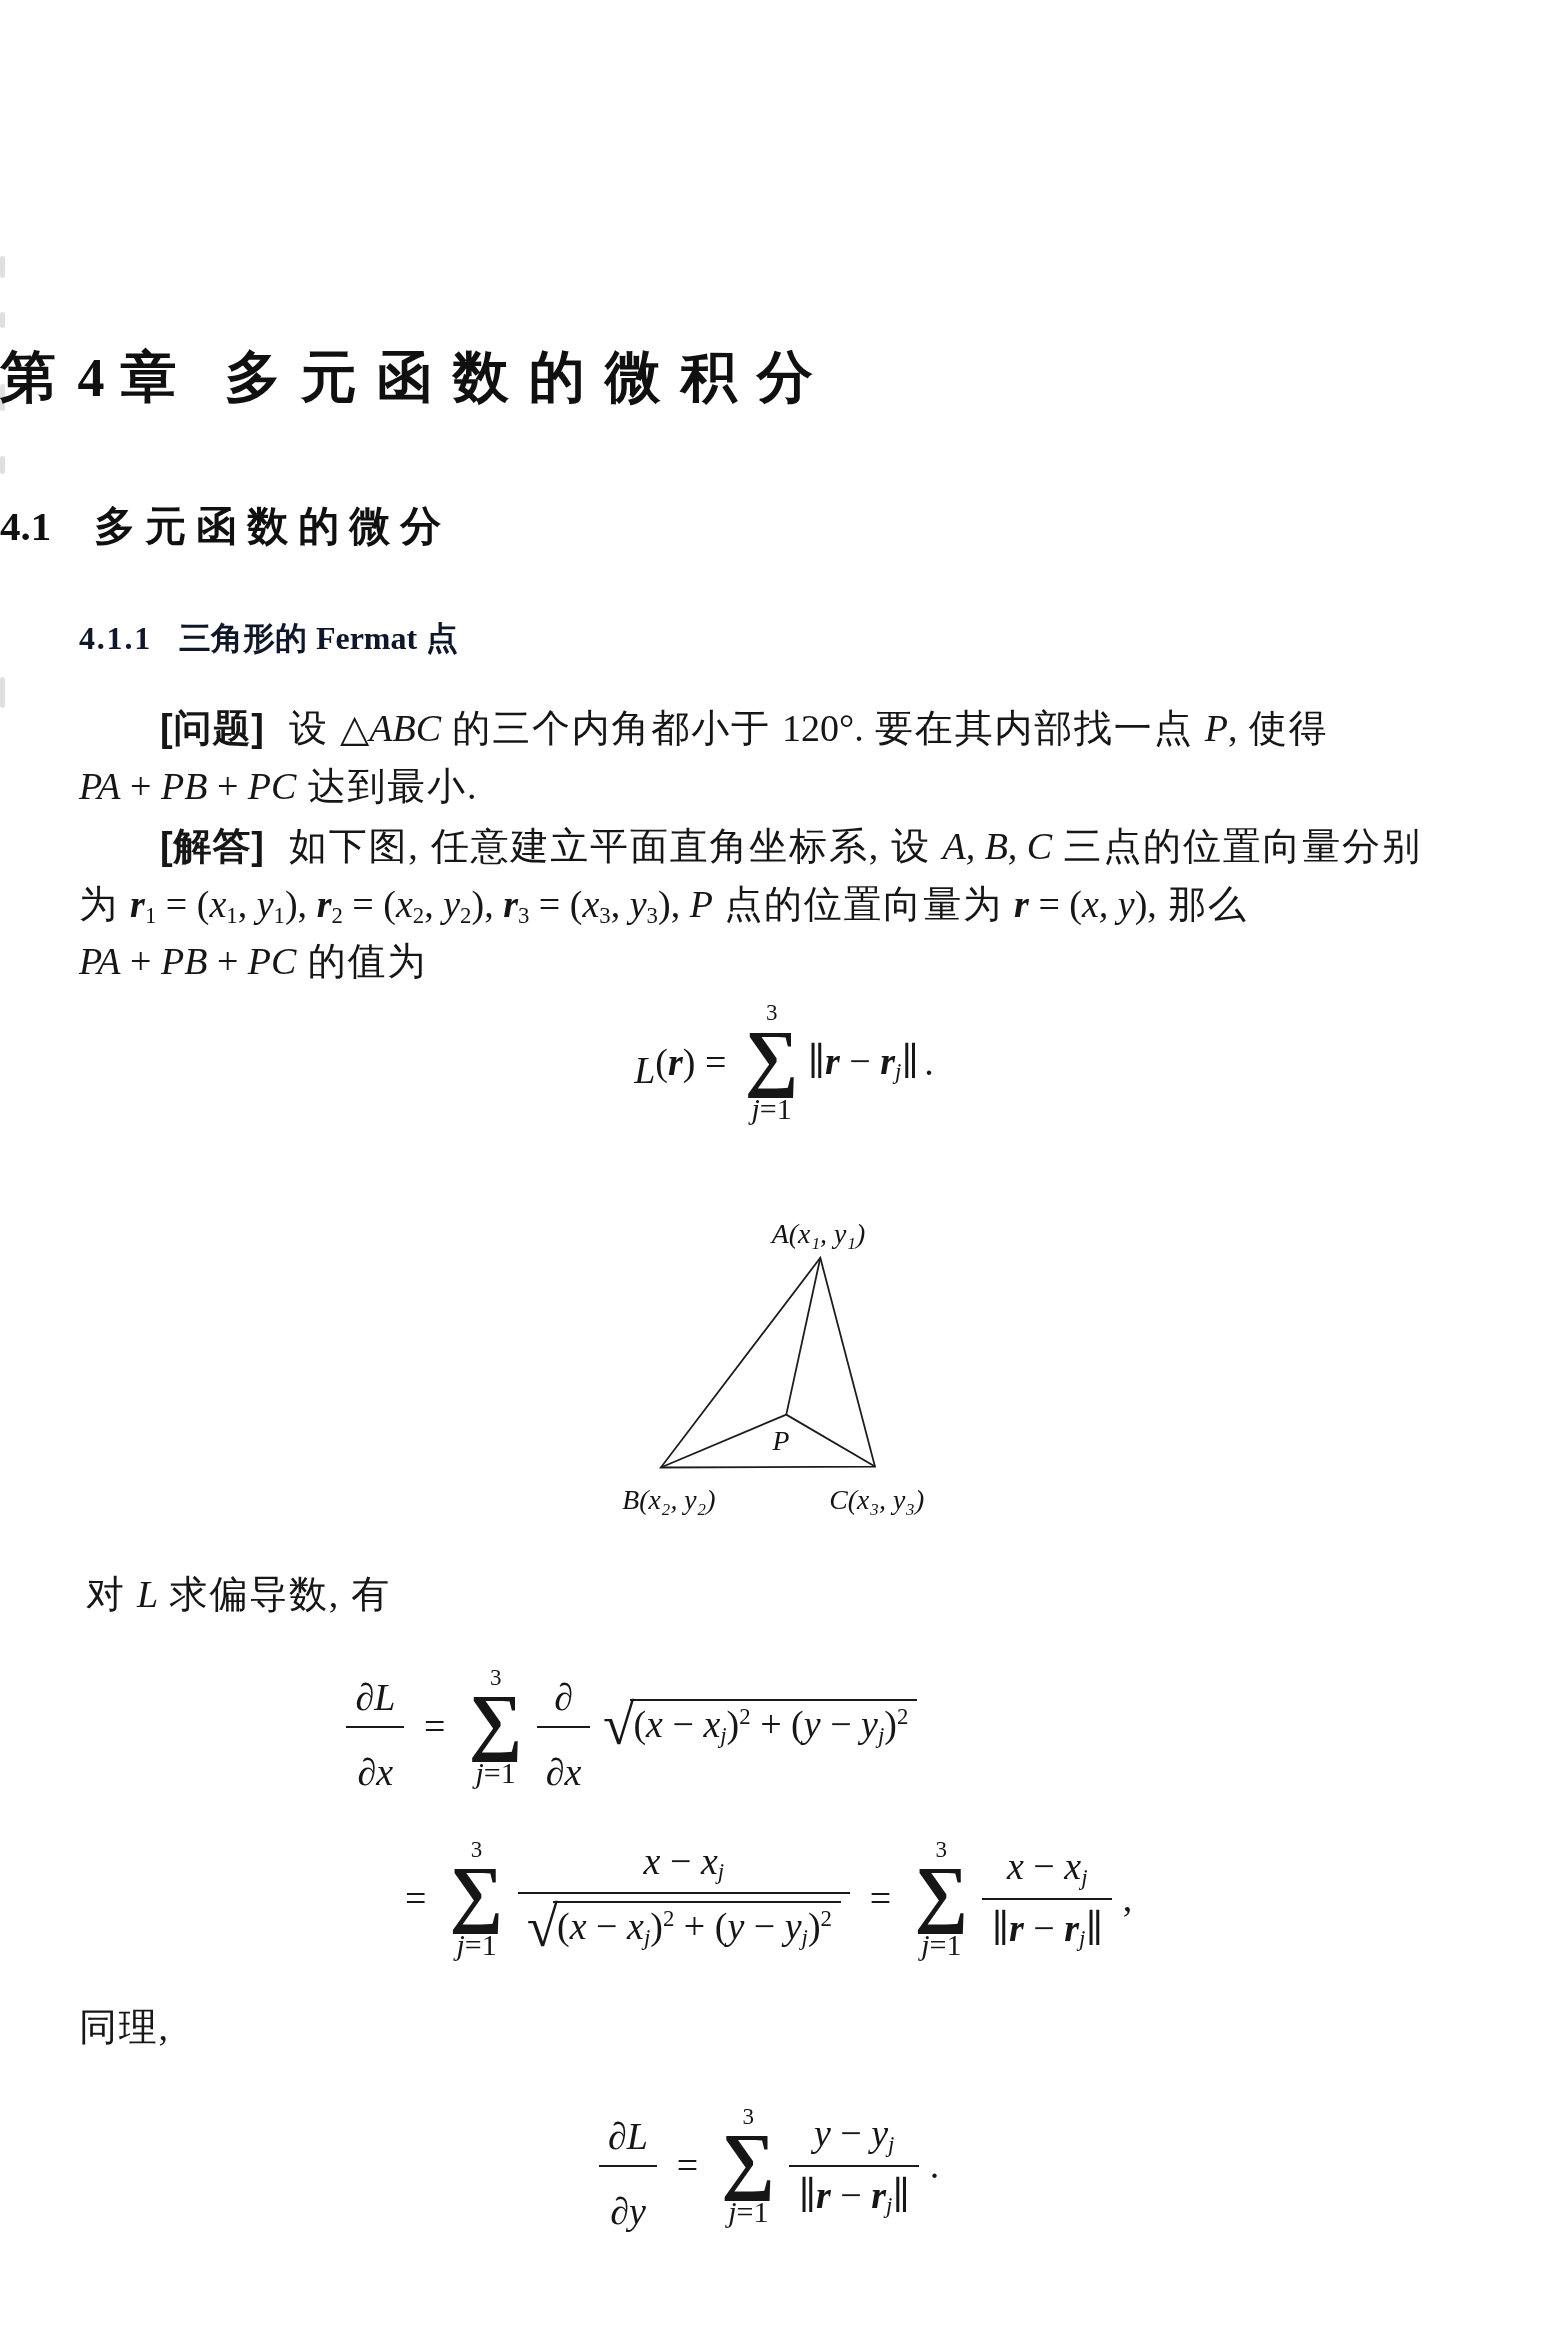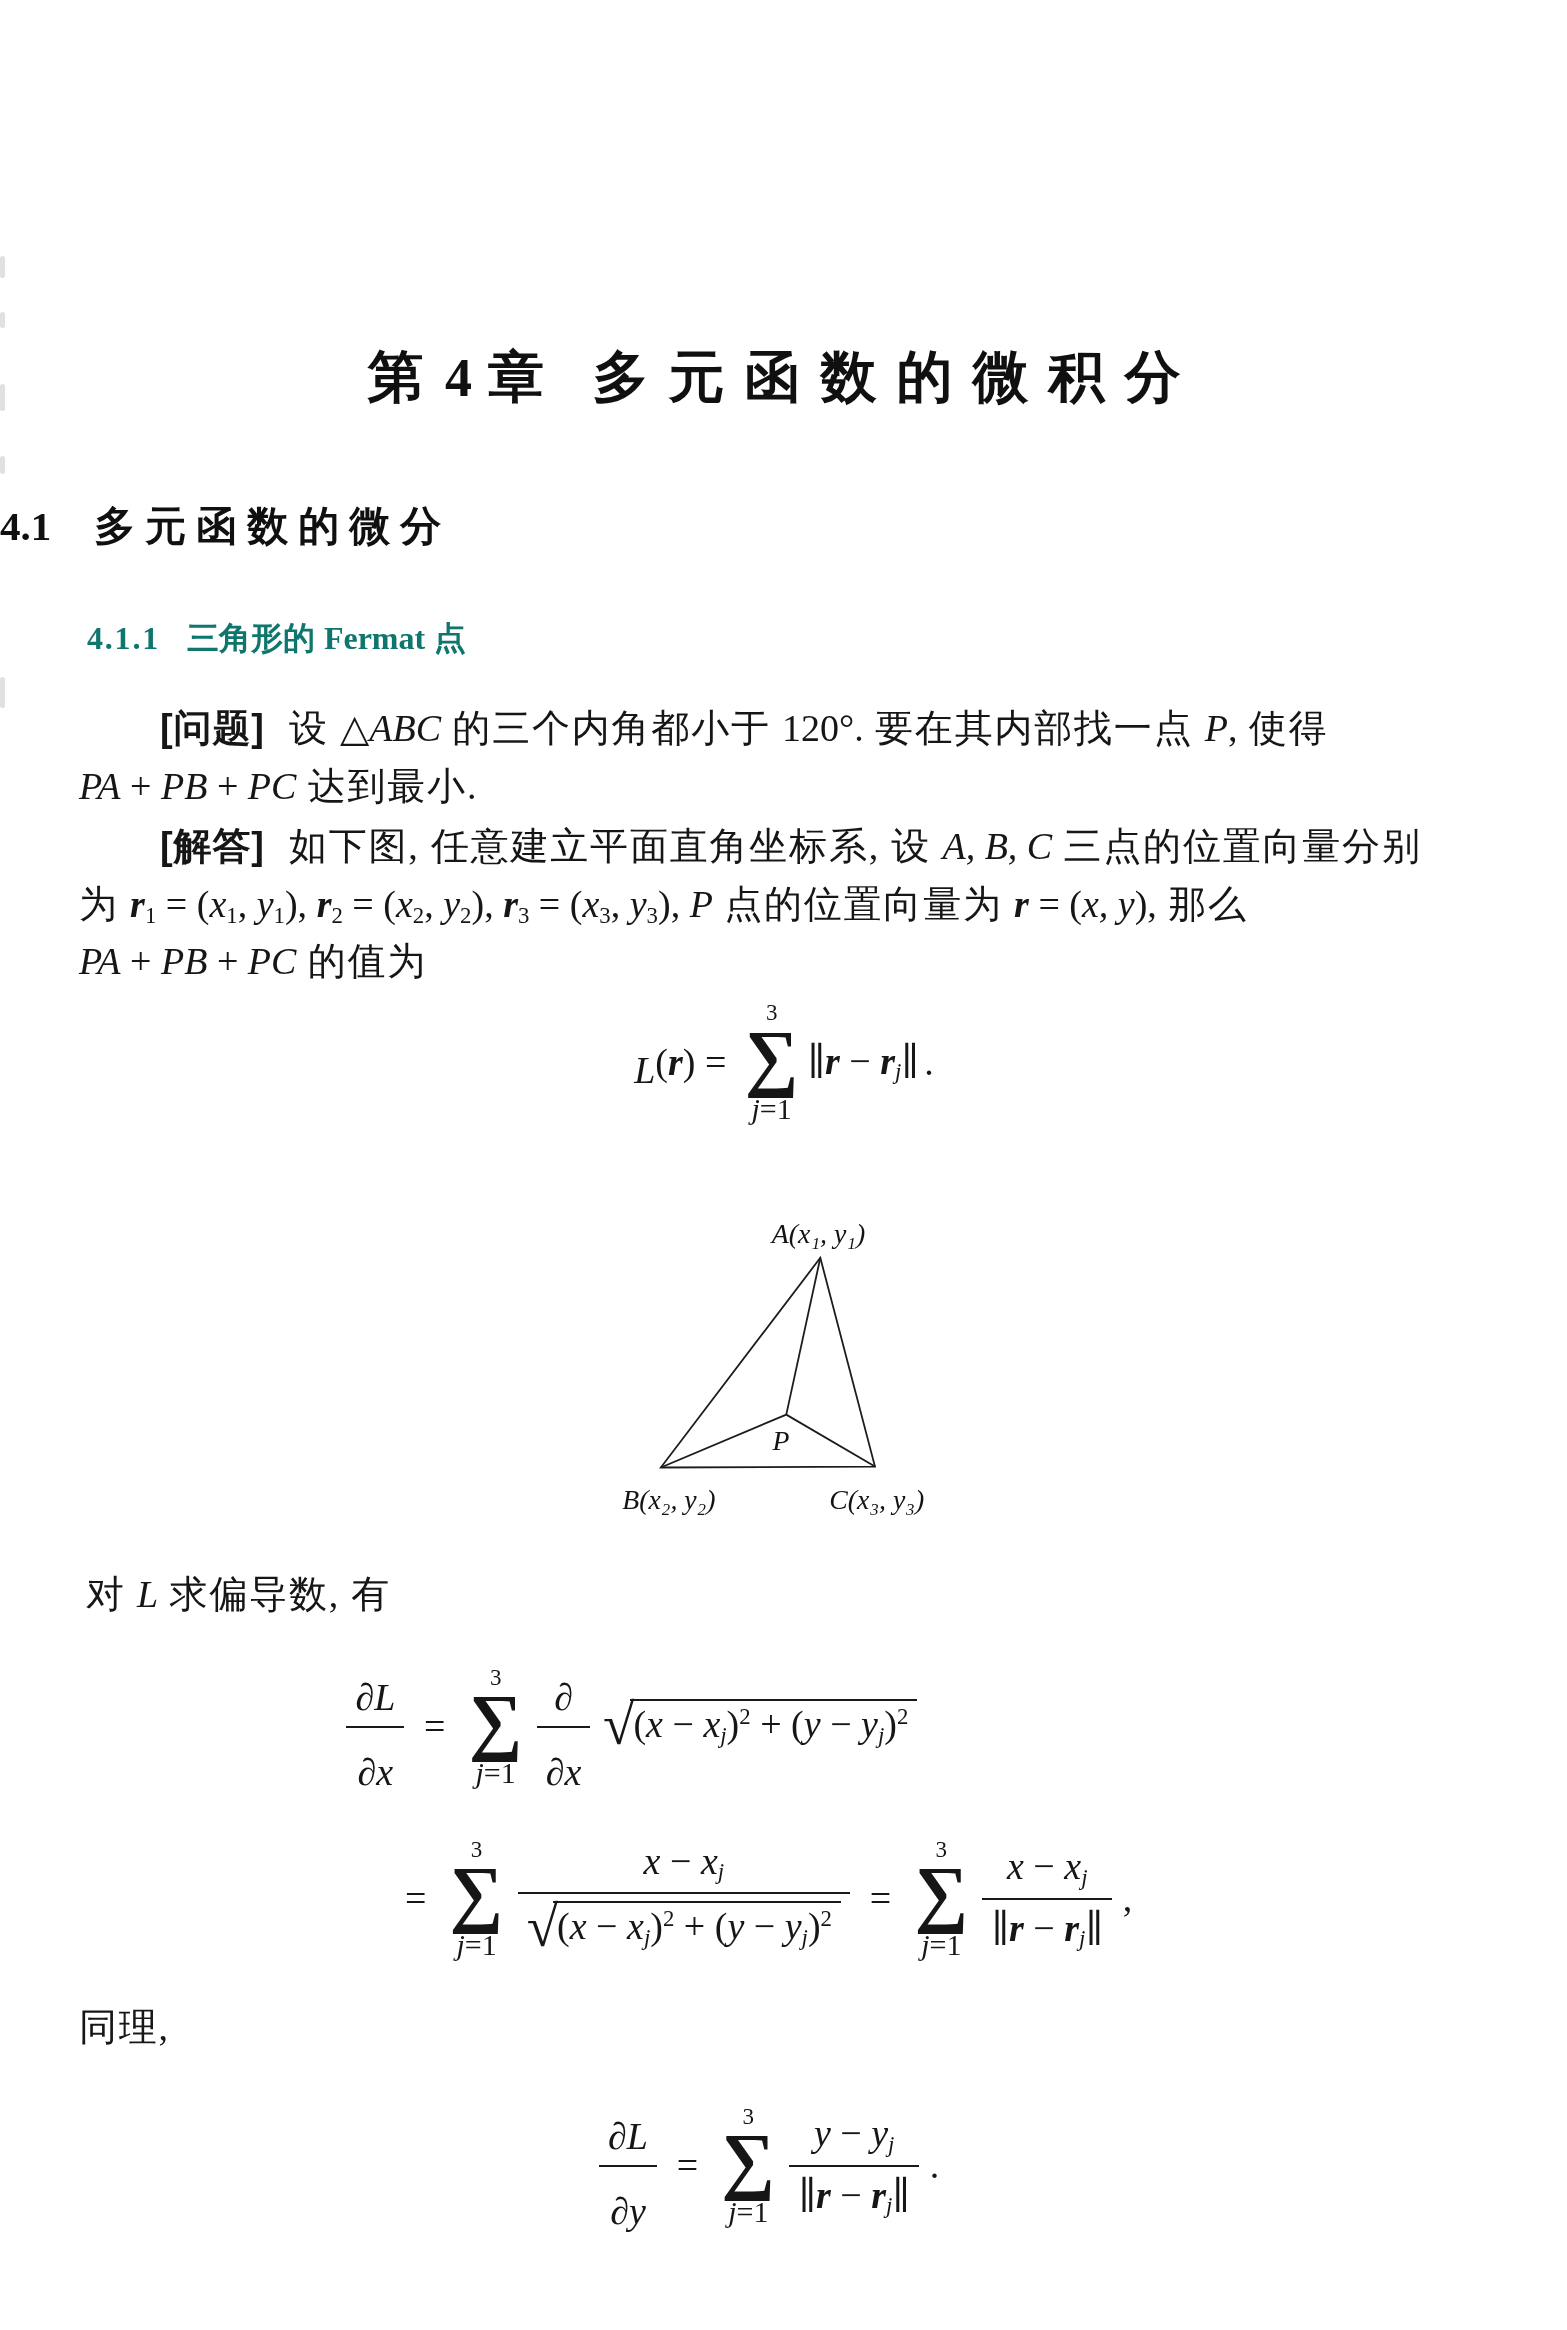--- a/index.html
+++ b/index.html
@@ -18,35 +18,35 @@
   .it{font-style:italic;margin-top:16px;}
   .bi{font-style:italic;font-weight:700;}
   .sub{font-size:.6em;vertical-align:-0.25em;letter-spacing:0;}
   .sup{font-size:.6em;vertical-align:.55em;letter-spacing:0;}
   .hd{font-family:"Liberation Sans","DejaVu Sans",sans-serif;font-weight:700;}
   .hs{font-weight:700;font-style:normal;}
 
   
   .chapter-title{
     position:absolute;top:346px;left:0;right:0;
-    text-align:center;font-size:56px;line-height:1.1;
+    font-size:56px;line-height:1.1;
     color:#101010;
   }
   .chapter-title .num{font-weight:700;font-size:54px;margin:0 16px;}
   .chapter-title .hd{letter-spacing:5.4px;}
   .chapter-title .maintxt{letter-spacing:20px;margin-left:43px;}
   .section-title{
     position:absolute;top:504px;left:0;right:0;
     font-size:41px;line-height:1.1;color:#101010;
   }
   .section-title .num{font-weight:700;margin-right:43px;}
   .section-title .maintxt{letter-spacing:10px;}
   .subsection-title{
     position:absolute;left:79px;top:619px;
-    font-size:32px;line-height:1.2;color:#0f766e;margin-left:8px;
+    font-size:32px;line-height:1.2;color:#0f172a;
   }
   .subsection-title .num{font-weight:700;margin-right:27px;letter-spacing:1.8px;}
 
   
   .bline{position:absolute;font-size:38px;line-height:1.25;}
   .lb{font-family:Liberation Sans, sans-serif;font-weight:700;margin-right:24px;letter-spacing:0.9px;}
 
   
   .eq{position:absolute;display:flex;align-items:center;font-size:38px;line-height:1.15;}
   .rel{font-style:normal;margin:0 14.4px;}

